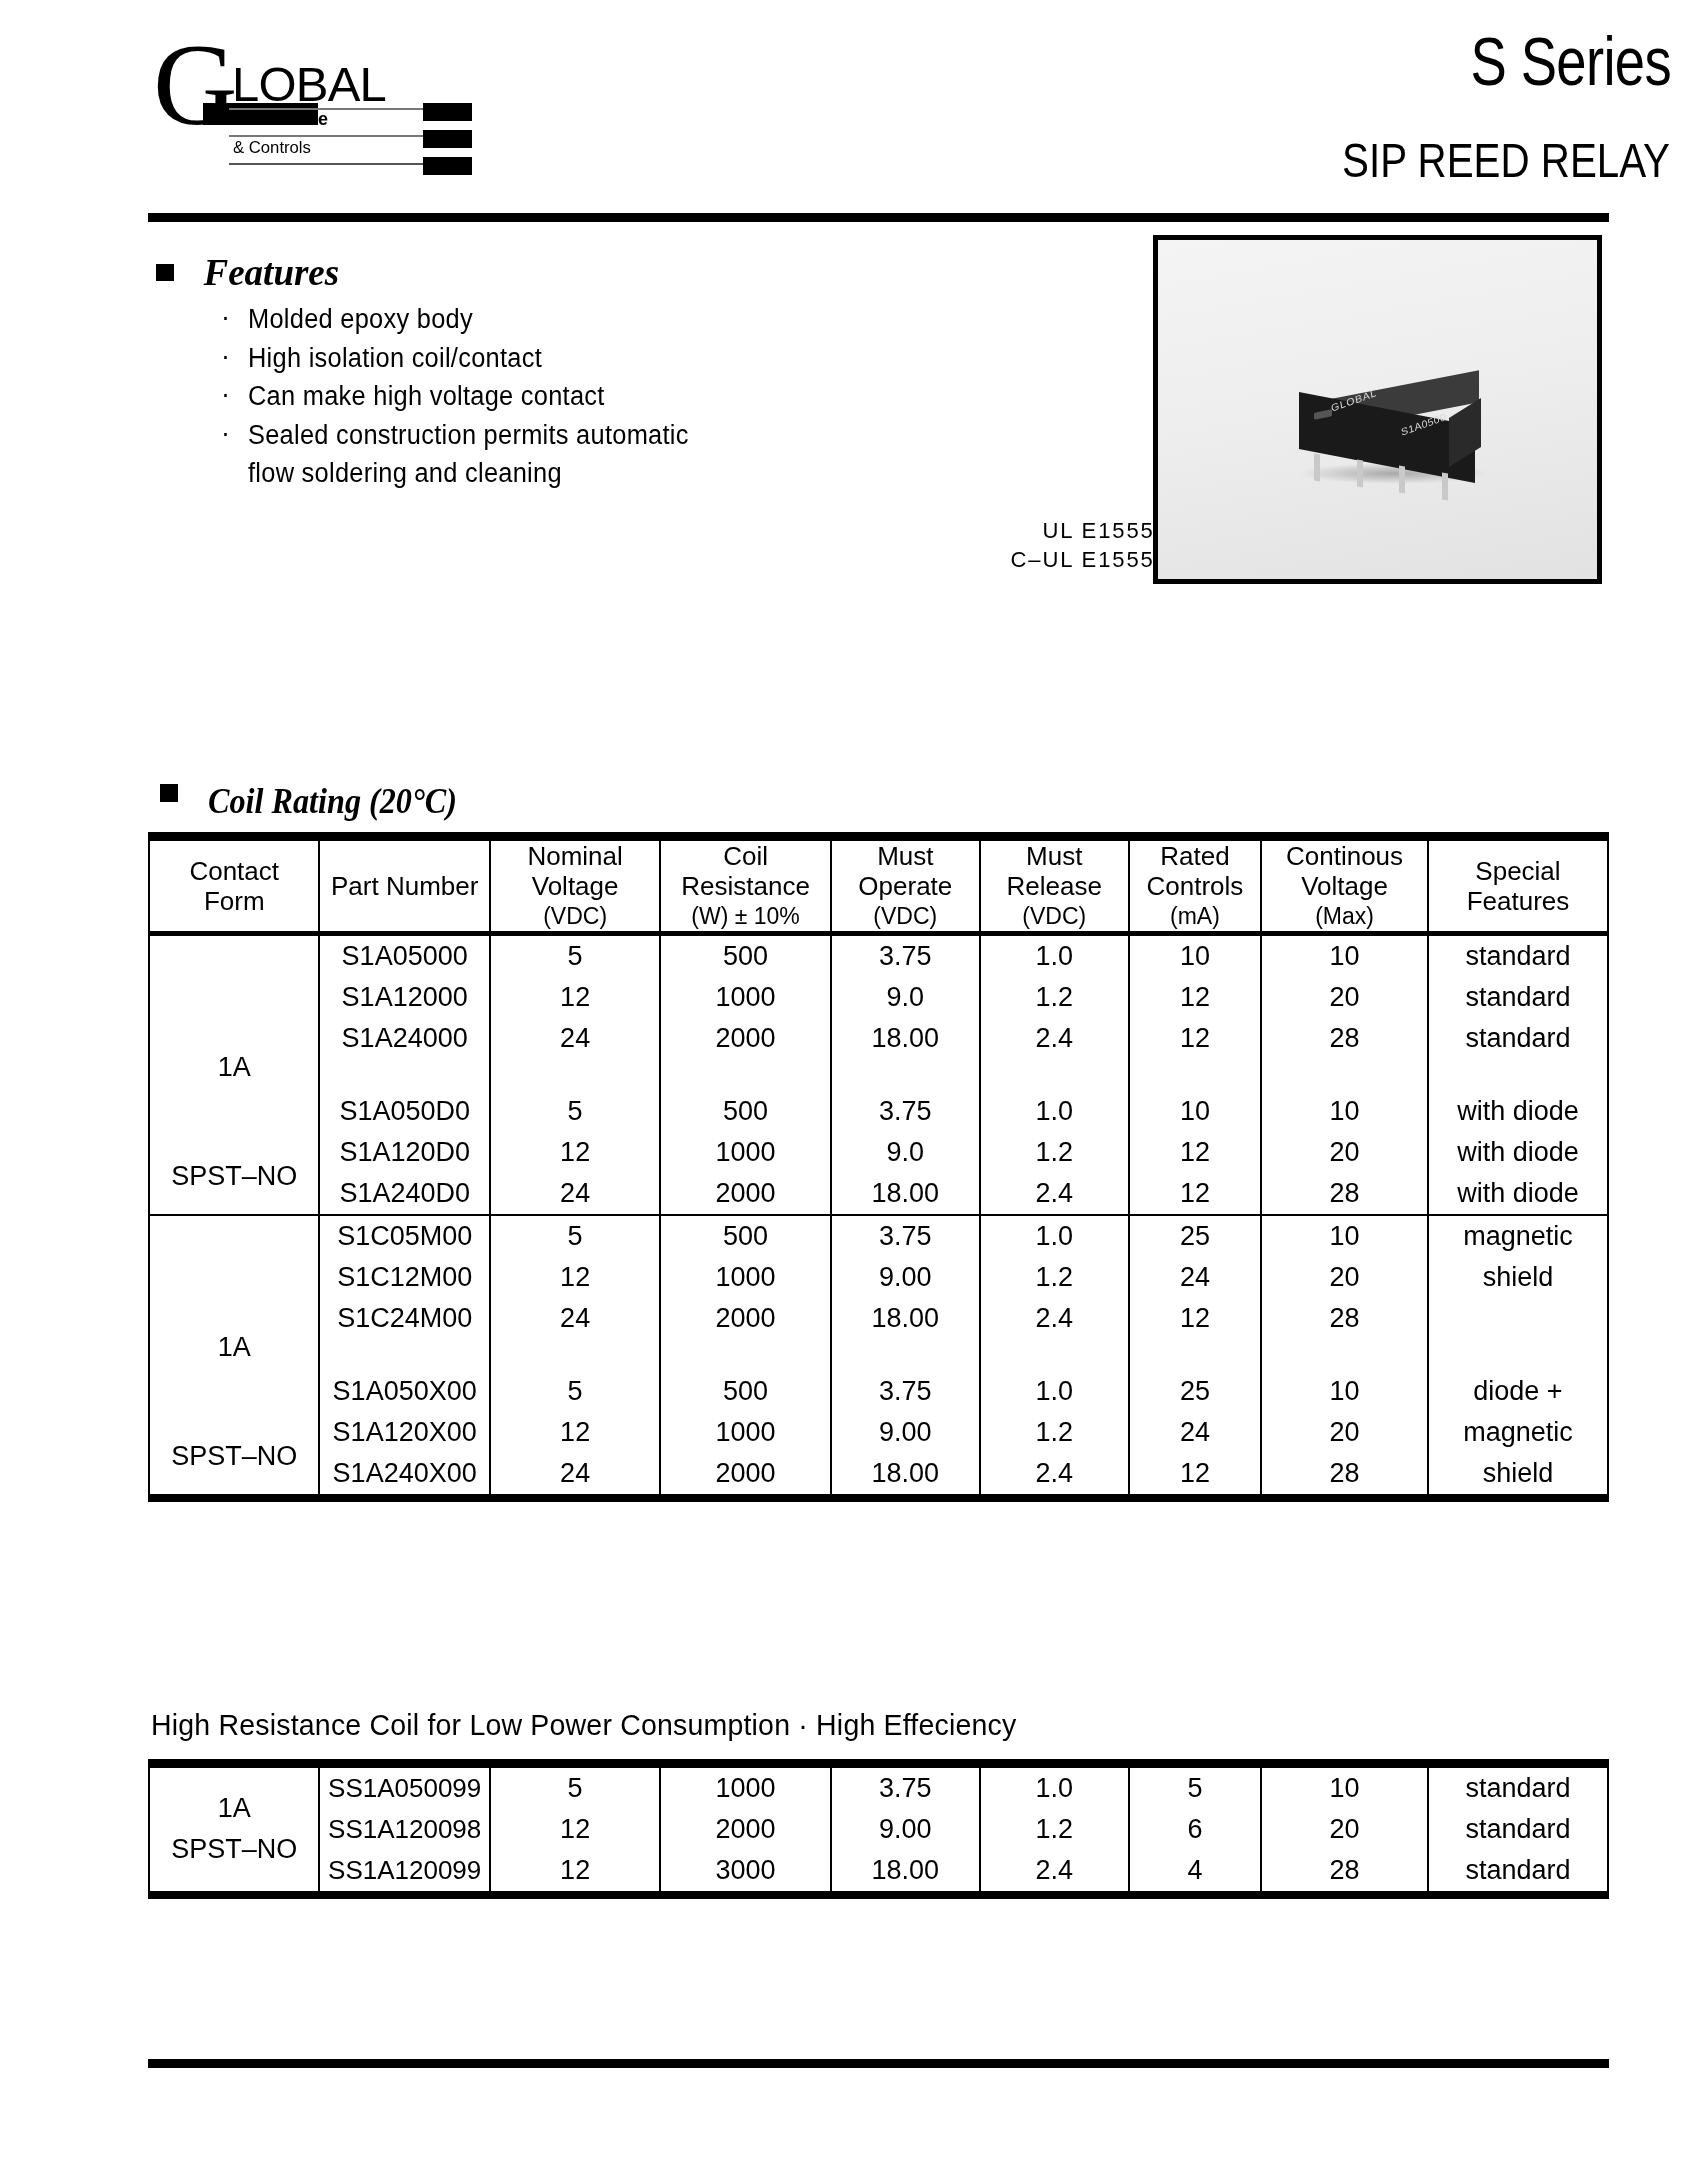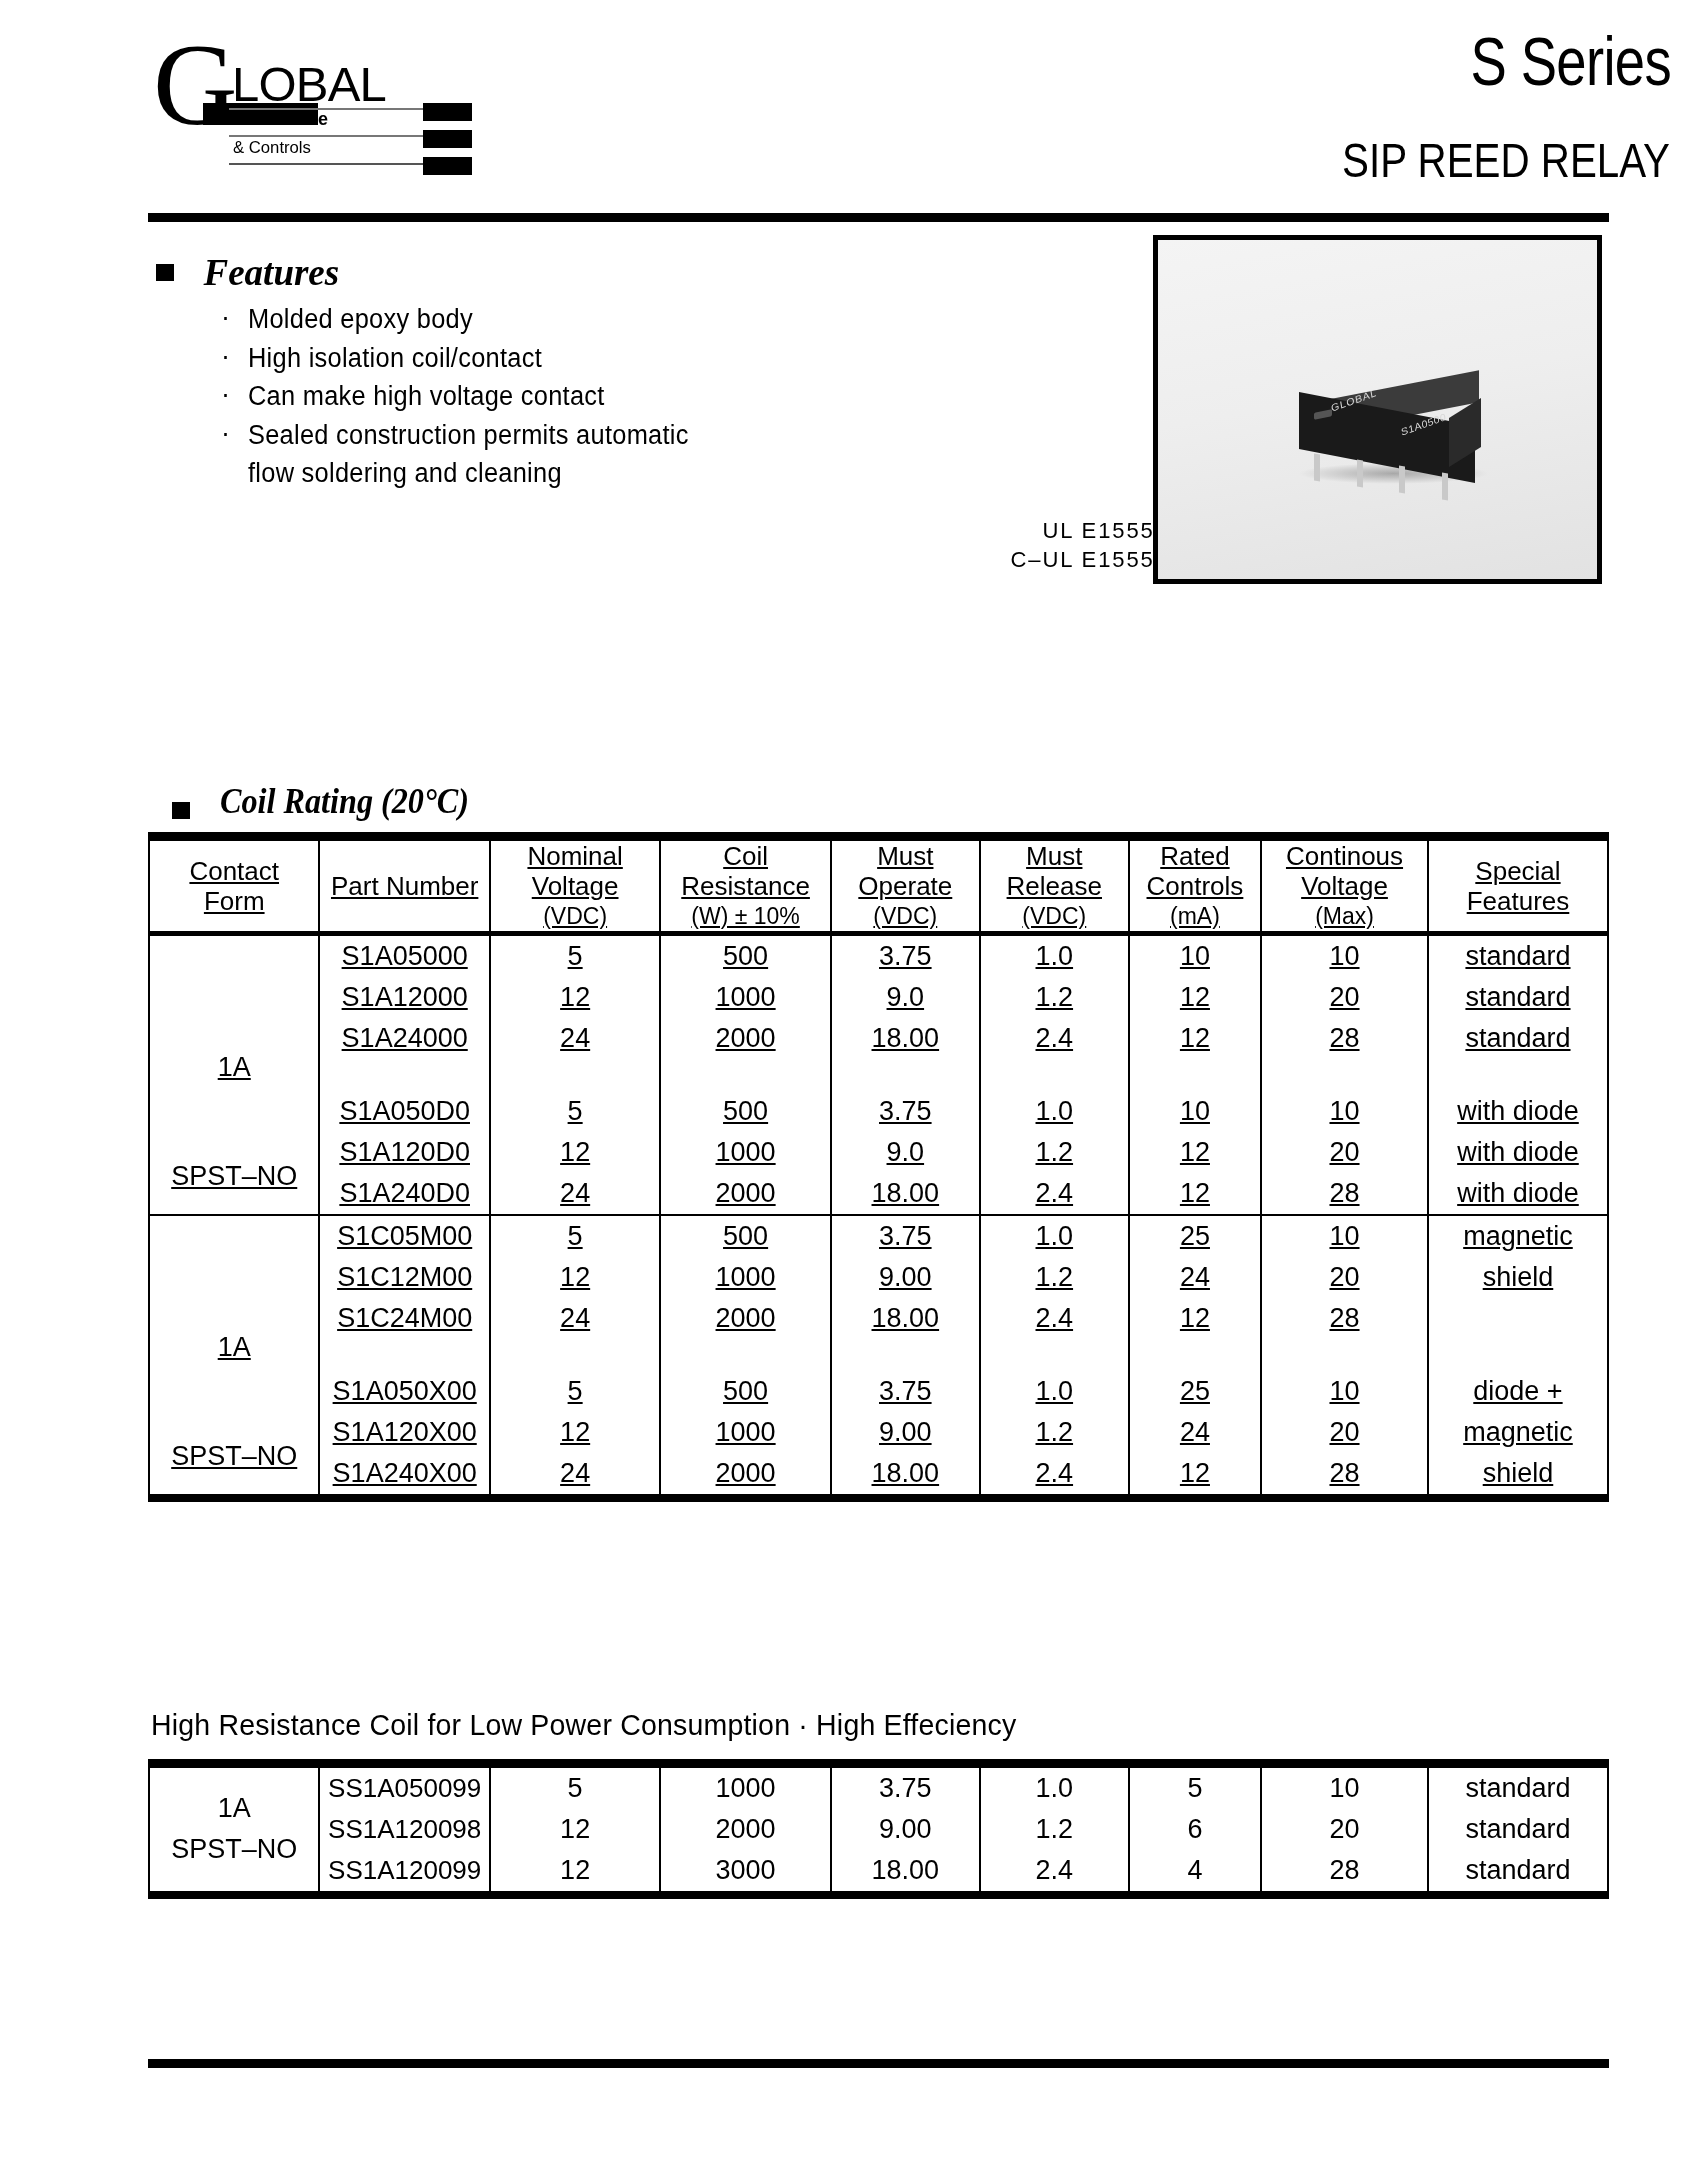--- a/index.html
+++ b/index.html
@@ -143,40 +143,40 @@
     position:absolute; width:5.6px; height:27px; background:#c9c9c9;
     transform:skewY(11deg);
   }
   .relay-shadow {
     position:absolute; left:4.8px; top:76px; width:191px; height:20.6px;
     background:radial-gradient(ellipse at center, rgba(0,0,0,0.28), rgba(0,0,0,0) 70%);
   }
 
   
   .coil-head {
-    position:absolute; left:172px; top:784px;
-    display:flex; align-items:flex-end; gap:30px;
+    position:absolute; left:160px; top:784px;
+    display:flex; align-items:flex-start; gap:30px;
   }
   .coil-title {
     font-family:"Liberation Serif", serif;
     font-style:italic; font-weight:700;
     font-size:35px; line-height:35px;
     transform:scaleX(0.92); transform-origin:left center;
   }
 
   .hr-head {
     position:absolute; left:151px; top:1707px;
     font-size:30px; line-height:35px; letter-spacing:0.2px;
     transform:scaleX(0.95); transform-origin:left center;
     white-space:nowrap;
   }
 
   
   .tbl-wrap { position:absolute; left:148px; width:1461px; box-sizing:border-box; }
-  #coil-table-wrap { top:832px;text-decoration:underline; }
+  #coil-table-wrap { top:832px; }
   #hr-table-wrap { top:1759px; }
 
   table.dt {
     border-collapse:collapse; width:1461px; table-layout:fixed;
     font-size:26px;
   }
   table.dt td, table.dt th {
     border-left:2.4px solid #000; border-right:2.4px solid #000;
     padding:0; text-align:center; font-weight:400;
     vertical-align:middle;

